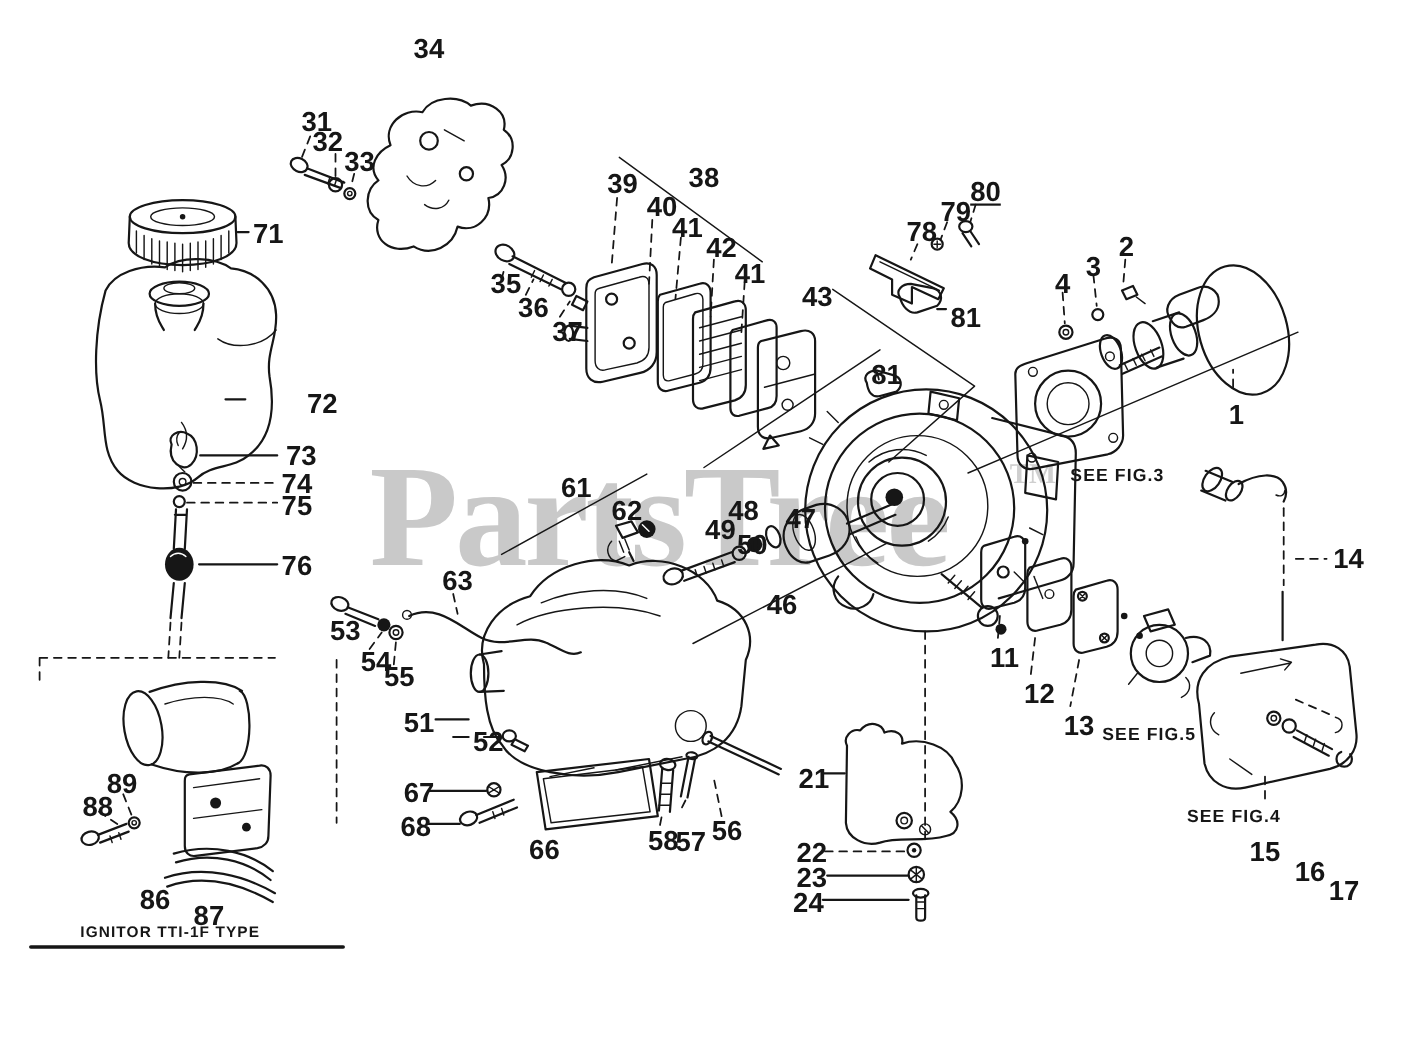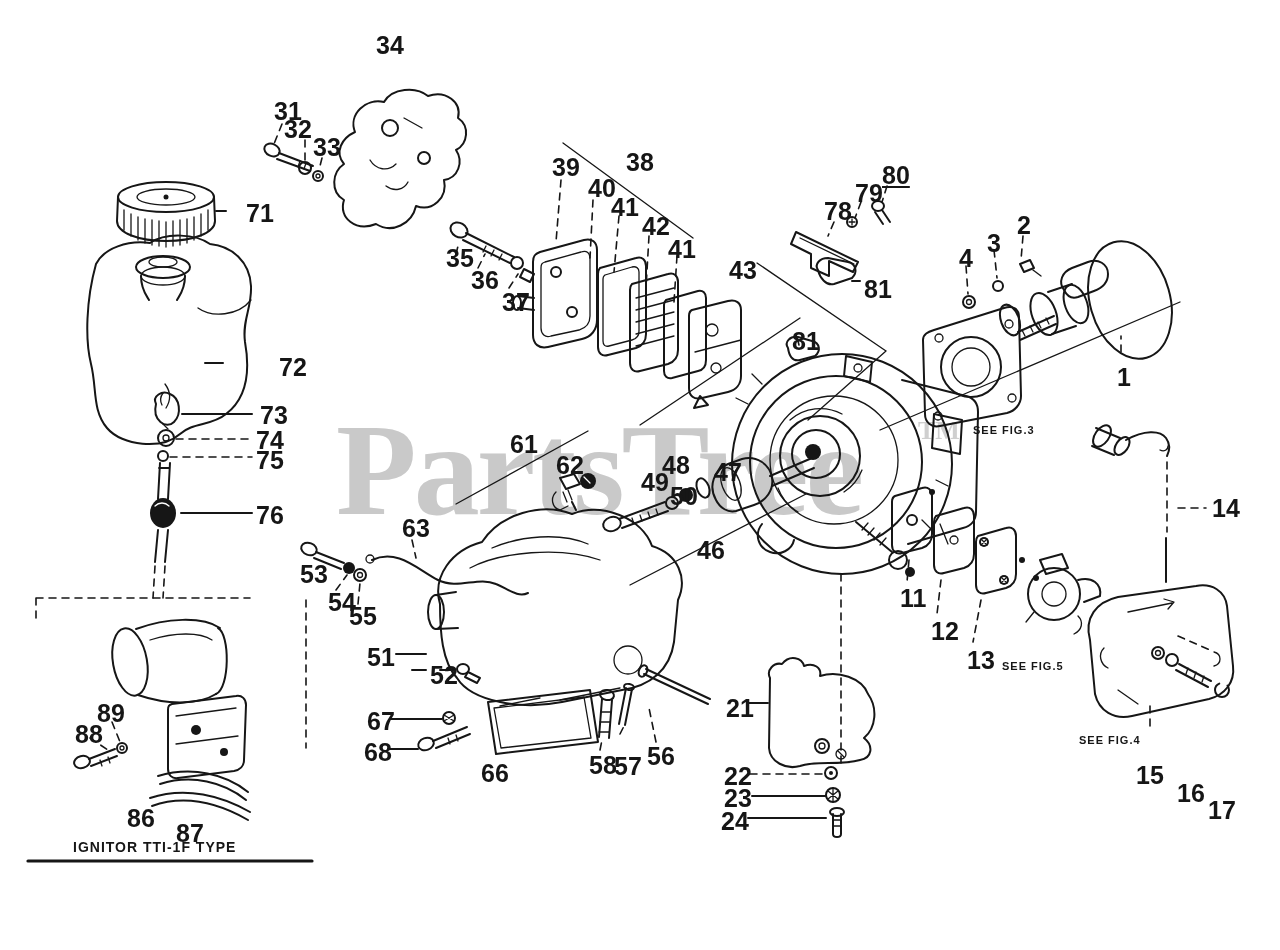--- a/index.html
+++ b/index.html
@@ -13,21 +13,21 @@
   svg.diagram{position:absolute;left:0;top:0;z-index:1;}
   svg.diagram *{stroke:#161616;fill:none;stroke-width:2;stroke-linecap:round;stroke-linejoin:round;}
   svg.diagram .thin{stroke-width:1.3;}
   svg.diagram .thick{stroke-width:3.2;}
   svg.diagram .dash{stroke-dasharray:7 6;stroke-width:1.6;}
   svg.diagram .fill{fill:#161616;stroke:none;}
   svg.diagram .wht{stroke:#ffffff;}
   #labels{position:absolute;left:0;top:0;width:100%;height:100%;z-index:2;pointer-events:none;border-radius:32px;}
   .lbl{position:absolute;color:#161616;font-weight:bold;font-size:25px;line-height:1;
        white-space:nowrap;font-family:"Liberation Sans",sans-serif;}
-  .lbl.figref{font-size:11px;letter-spacing:1px;}
+  .lbl.figref{font-size:16px;letter-spacing:1px;}
   .lbl.caption{font-size:14px;letter-spacing:1px;}
 </style>
 </head>
 <body>
 
 <div class="canvas">
 
   <div class="watermark">PartsTree</div>
   <div class="wm-tm">TM</div>
 
@@ -337,21 +337,21 @@
         <circle class="thin" cx="122" cy="748" r="2"></circle>
       <path class="dash" d="M90 738 l18 12 M112 722 l8 20"></path>
     </g>
   </svg>
 
   <div id="labels">
       <div class="lbl" style="left: 376px; top: 33px;">34</div>
       <div class="lbl" style="left: 274px; top: 99px;">31</div>
       <div class="lbl" style="left: 284px; top: 117px;">32</div>
       <div class="lbl" style="left: 313px; top: 135px;">33</div>
-      <div class="lbl" style="left: 230px; top: 201px; margin-left: 16px;">71</div>
+      <div class="lbl" style="left: 230px; top: 201px;">71</div>
       <div class="lbl" style="left: 279px; top: 355px;">72</div>
       <div class="lbl" style="left: 260px; top: 403px;">73</div>
       <div class="lbl" style="left: 256px; top: 428px;">74</div>
       <div class="lbl" style="left: 256px; top: 448px;">75</div>
       <div class="lbl" style="left: 256px; top: 503px;">76</div>
       <div class="lbl" style="left: 446px; top: 246px;">35</div>
       <div class="lbl" style="left: 471px; top: 268px;">36</div>
       <div class="lbl" style="left: 502px; top: 290px;">37</div>
       <div class="lbl" style="left: 552px; top: 155px;">39</div>
       <div class="lbl" style="left: 626px; top: 150px;">38</div>

